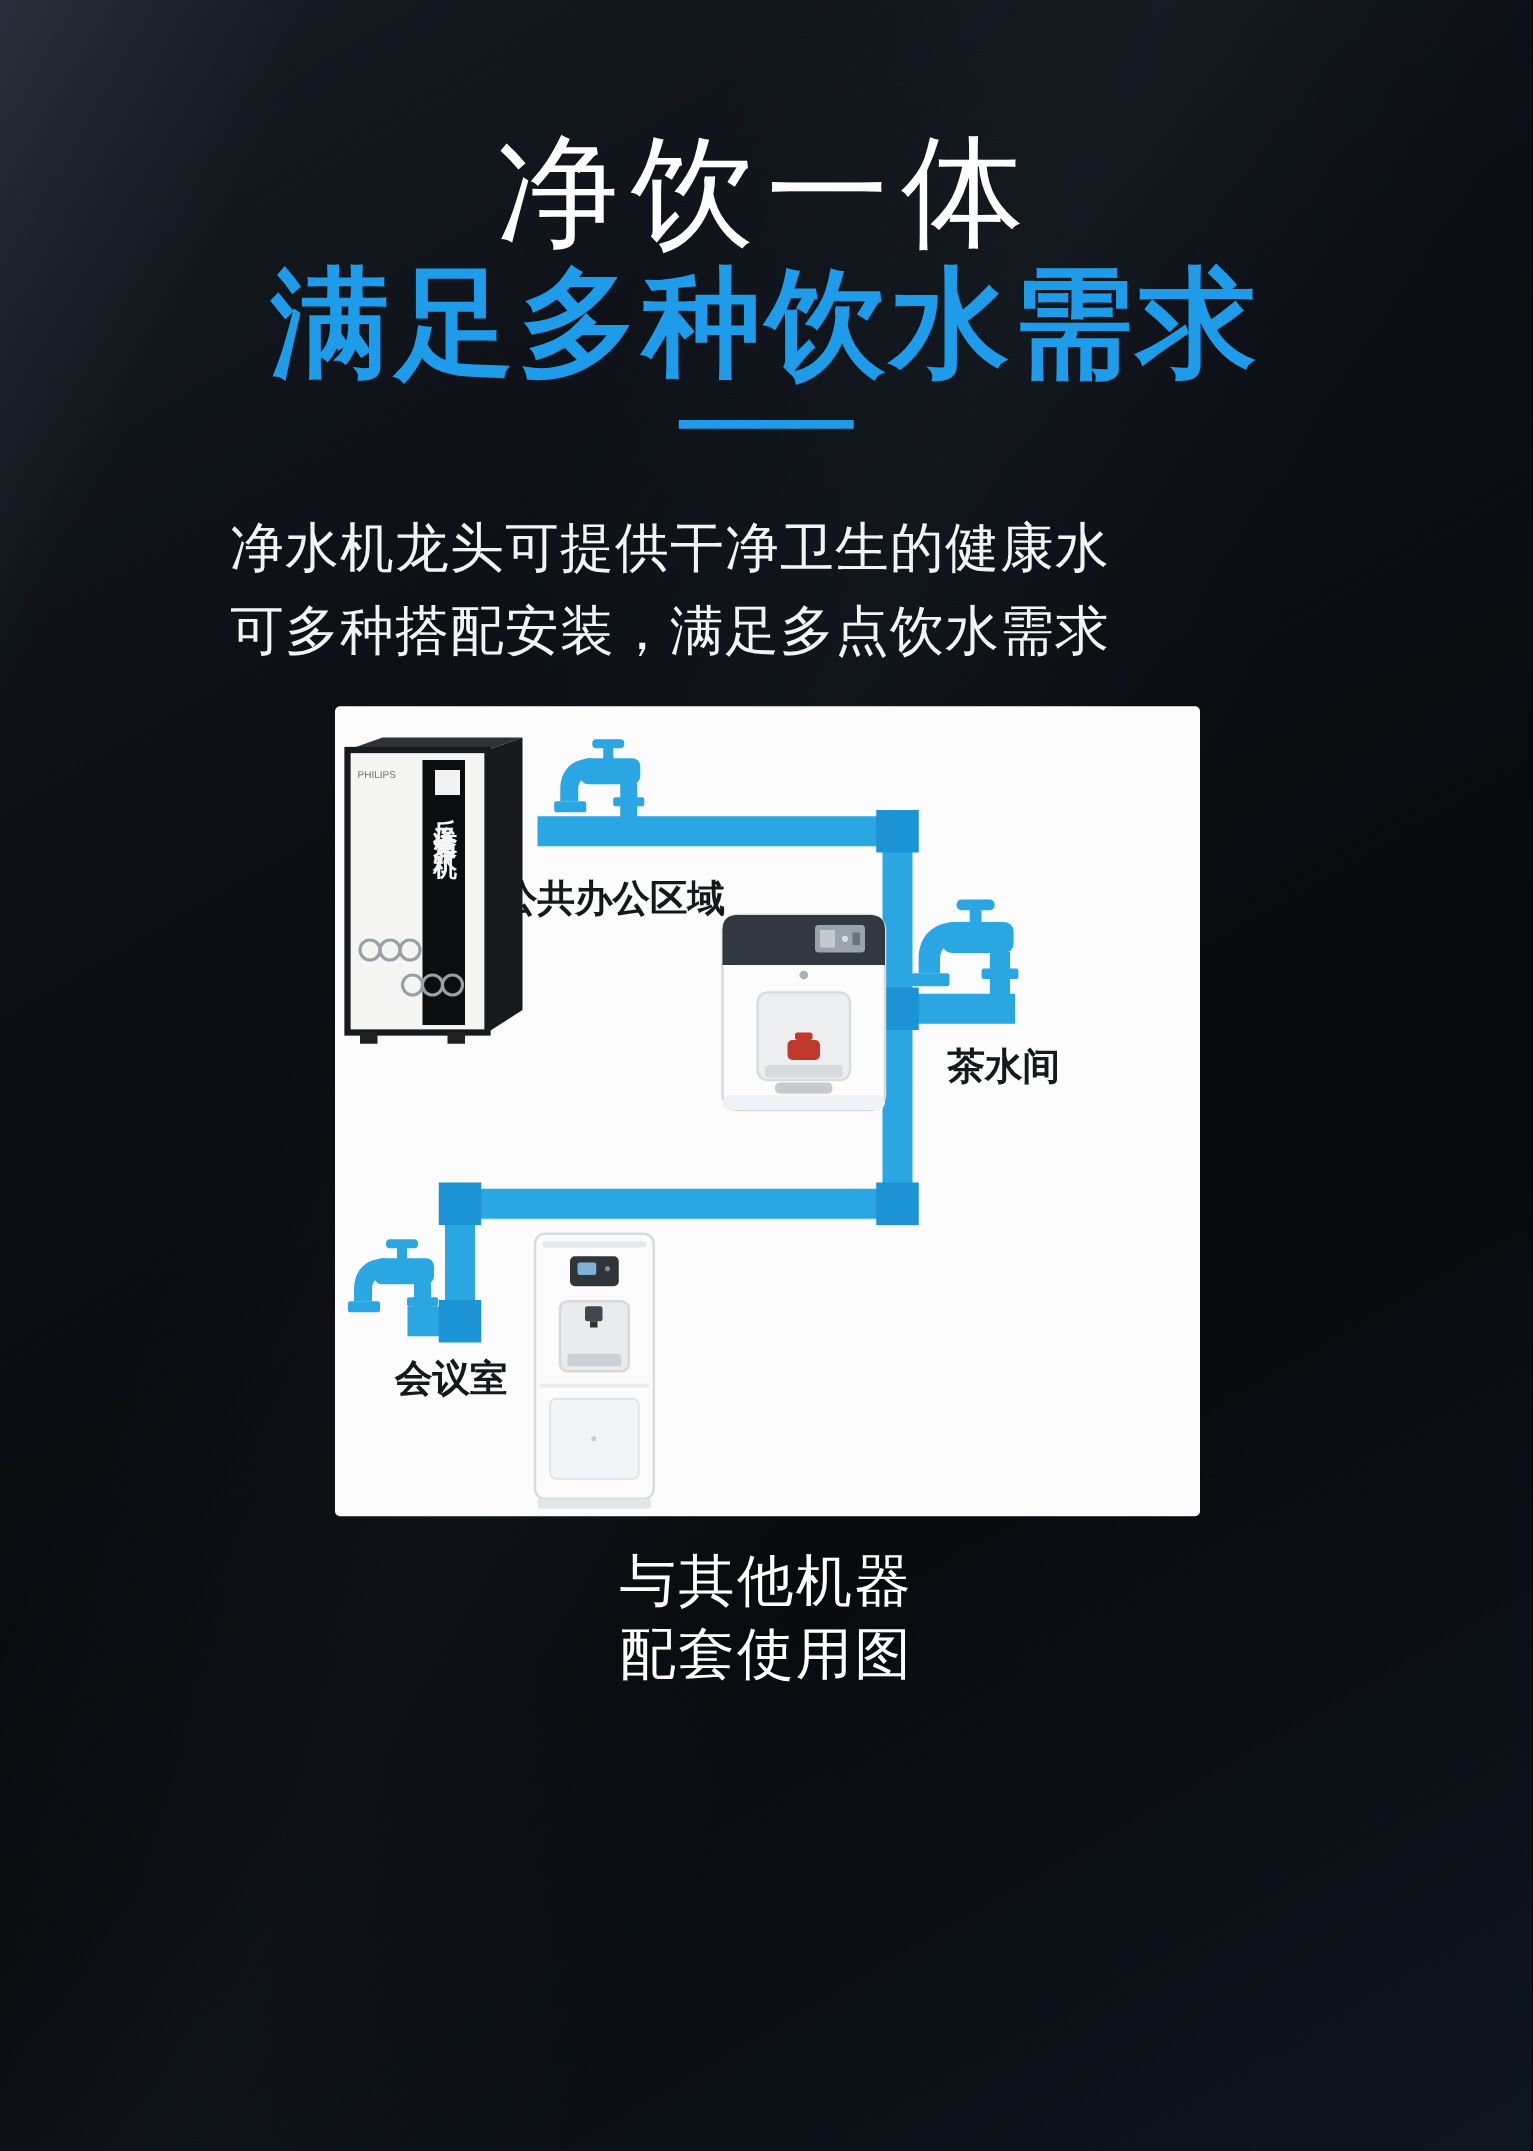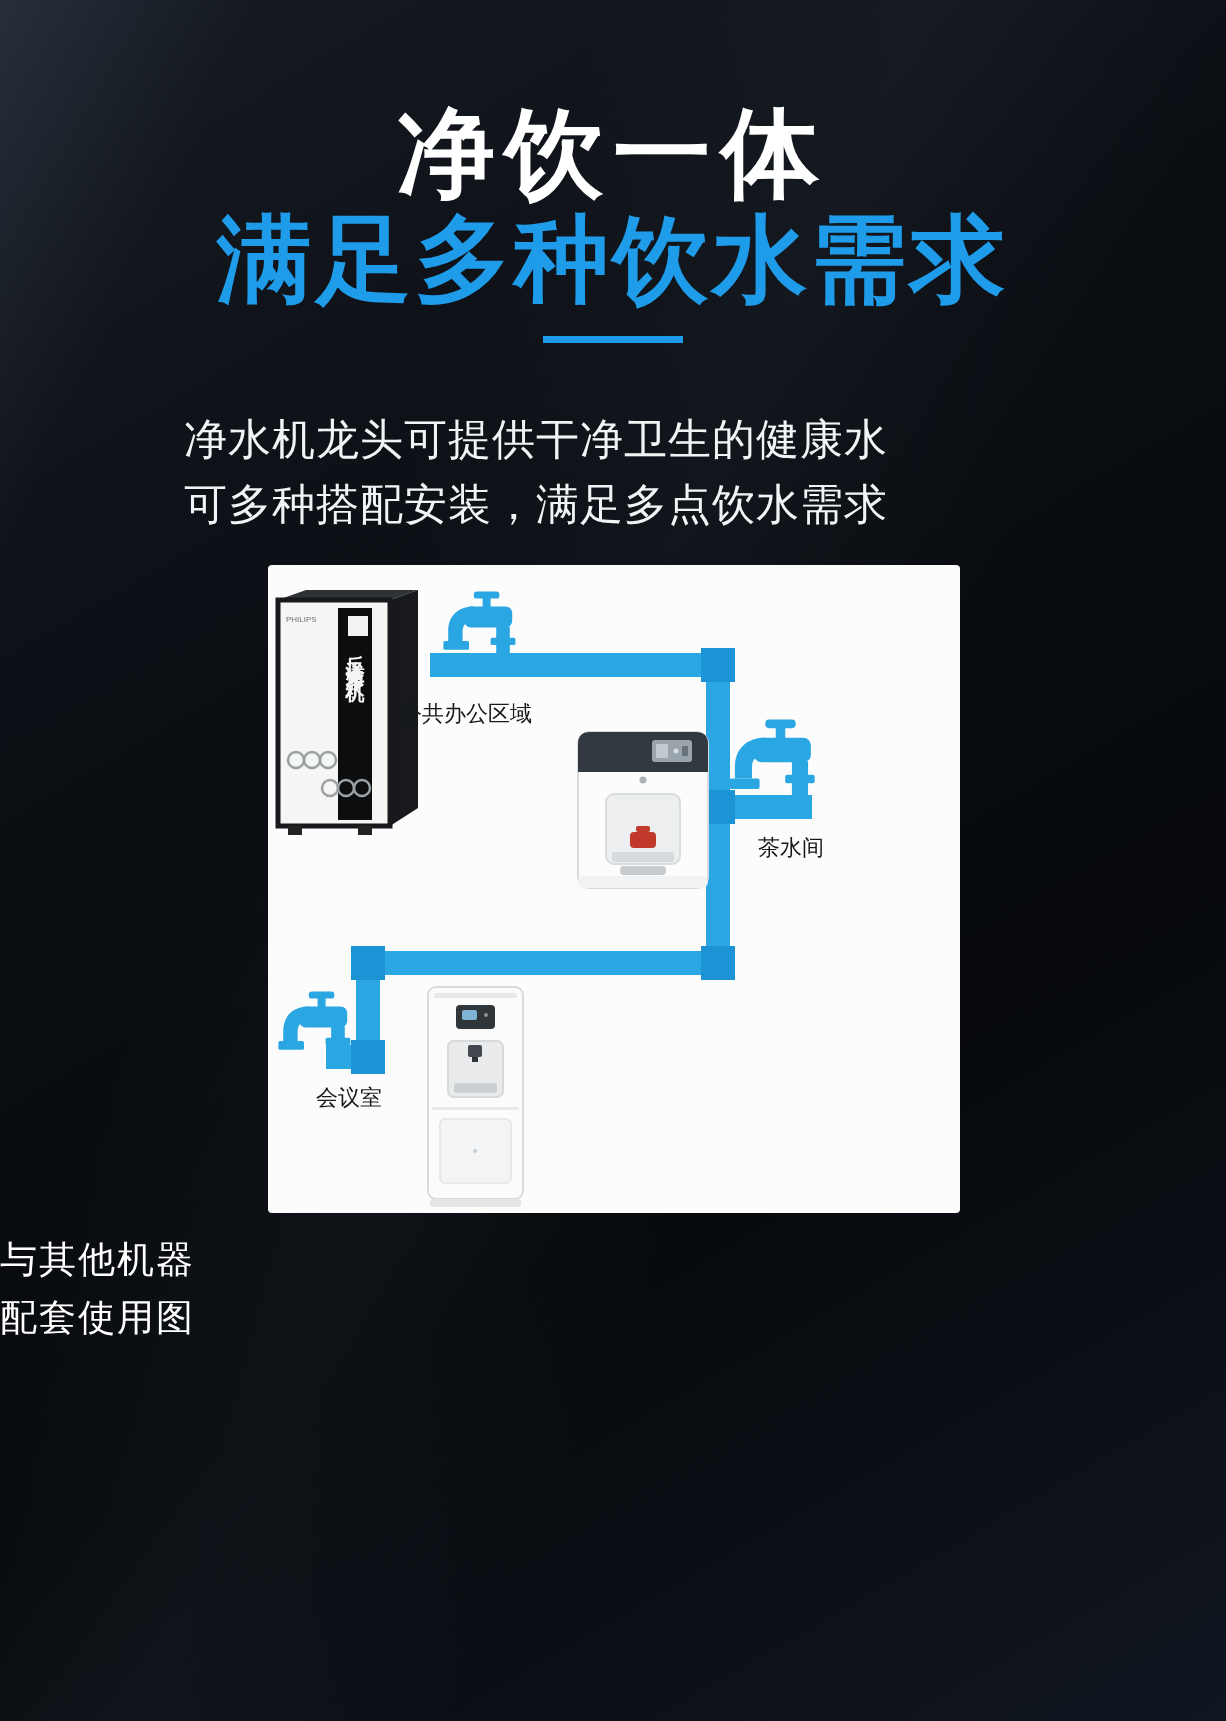--- a/index.html
+++ b/index.html
@@ -10,21 +10,21 @@
     margin:0 auto;
     overflow:hidden;
     font-family:"Liberation Sans","DejaVu Sans",sans-serif;
     background:
       linear-gradient(115deg, rgba(130,150,175,0.16) 0%, rgba(130,150,175,0) 13%),
       linear-gradient(115deg, rgba(0,0,0,0) 30%, rgba(110,130,155,0.07) 46%, rgba(0,0,0,0) 62%),
       linear-gradient(150deg, #161b23 0%, #0b0e13 35%, #07090c 65%, #101620 100%);
   }
   .title {
     position:absolute; top:104px; left:0; width:100%;
-    text-align:center; font-size:98px; font-weight:bold;
+    text-align:center; font-size:98px; font-weight:normal;
     letter-spacing:10px; color:#ffffff; line-height:1;
   }
   .subtitle {
     position:absolute; top:212px; left:0; width:100%;
     text-align:center; font-size:95px; font-weight:bold;
     letter-spacing:4px; color:#1E9CEA; line-height:1;
   }
   .divider {
     position:absolute; top:336px; left:calc(50% - 70px);
     width:140px; height:7px; background:#1E9CEA;
@@ -37,36 +37,36 @@
   .desc.l1 { top:414px; }
   .desc.l2 { top:482px;font-family:Liberation Mono, monospace; }
   .card {
     position:absolute; left:268px; top:565px;
     width:692px; height:648px;
     background:#FCFCFC; border-radius:4px;
   }
   .card svg { position:absolute; left:0; top:0; }
   .area-label {
     position:absolute;
-    font-size:22px; font-weight:normal; color:#16191C;
+    font-size:30px; font-weight:bold; color:#16191C;
     white-space:nowrap;
   }
   .label-office  { left:132px; top:134px; }
   .label-tea     { left:490px; top:268px; }
   .label-meeting { left:48px;  top:518px; }
   .vertical-label {
     position:absolute; left:70px; top:74px;
     width:34px; height:178px;
     writing-mode:vertical-rl;
     font-size:19px; letter-spacing:6px; line-height:34px;
     color:#f5f5f5; font-weight:bold;
   }
   .caption {
     position:absolute; left:0; width:100%;
-    text-align:left; font-size:37px; color:#ffffff; letter-spacing:2px;
+    text-align:center; font-size:45px; color:#ffffff; letter-spacing:2px;
   }
   .caption.c1 { top:1235px; }
   .caption.c2 { top:1293px; }
 </style>
 </head>
 <body>
 
 <div class="page">
 
   <h1 class="title">净饮一体</h1>

